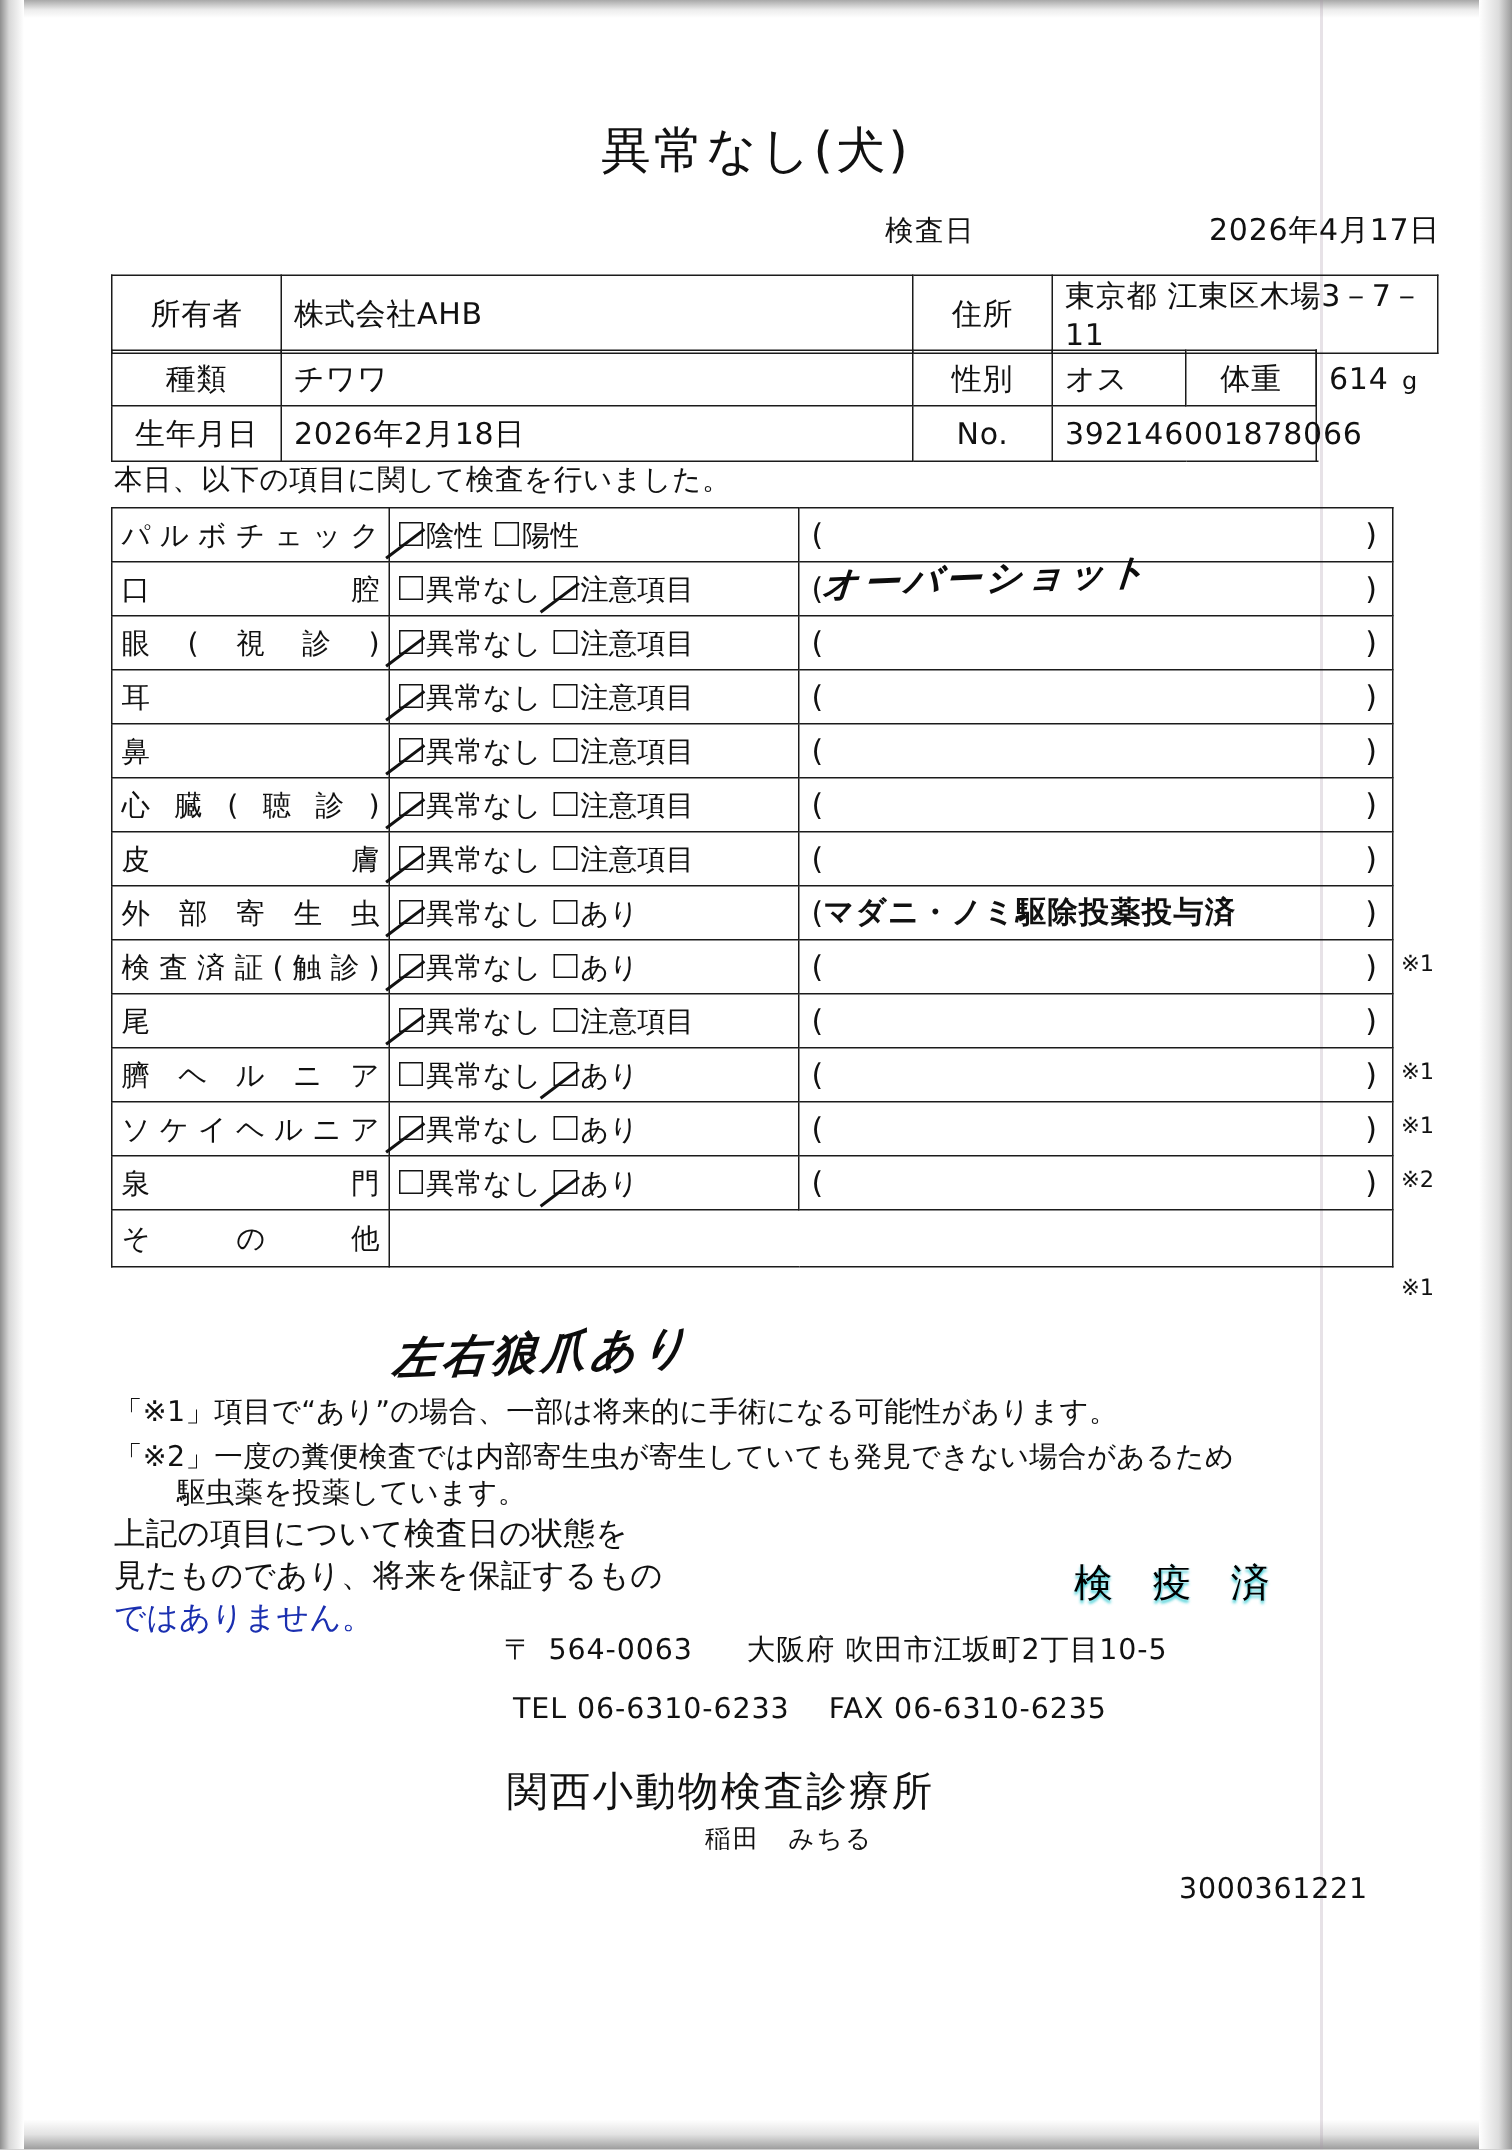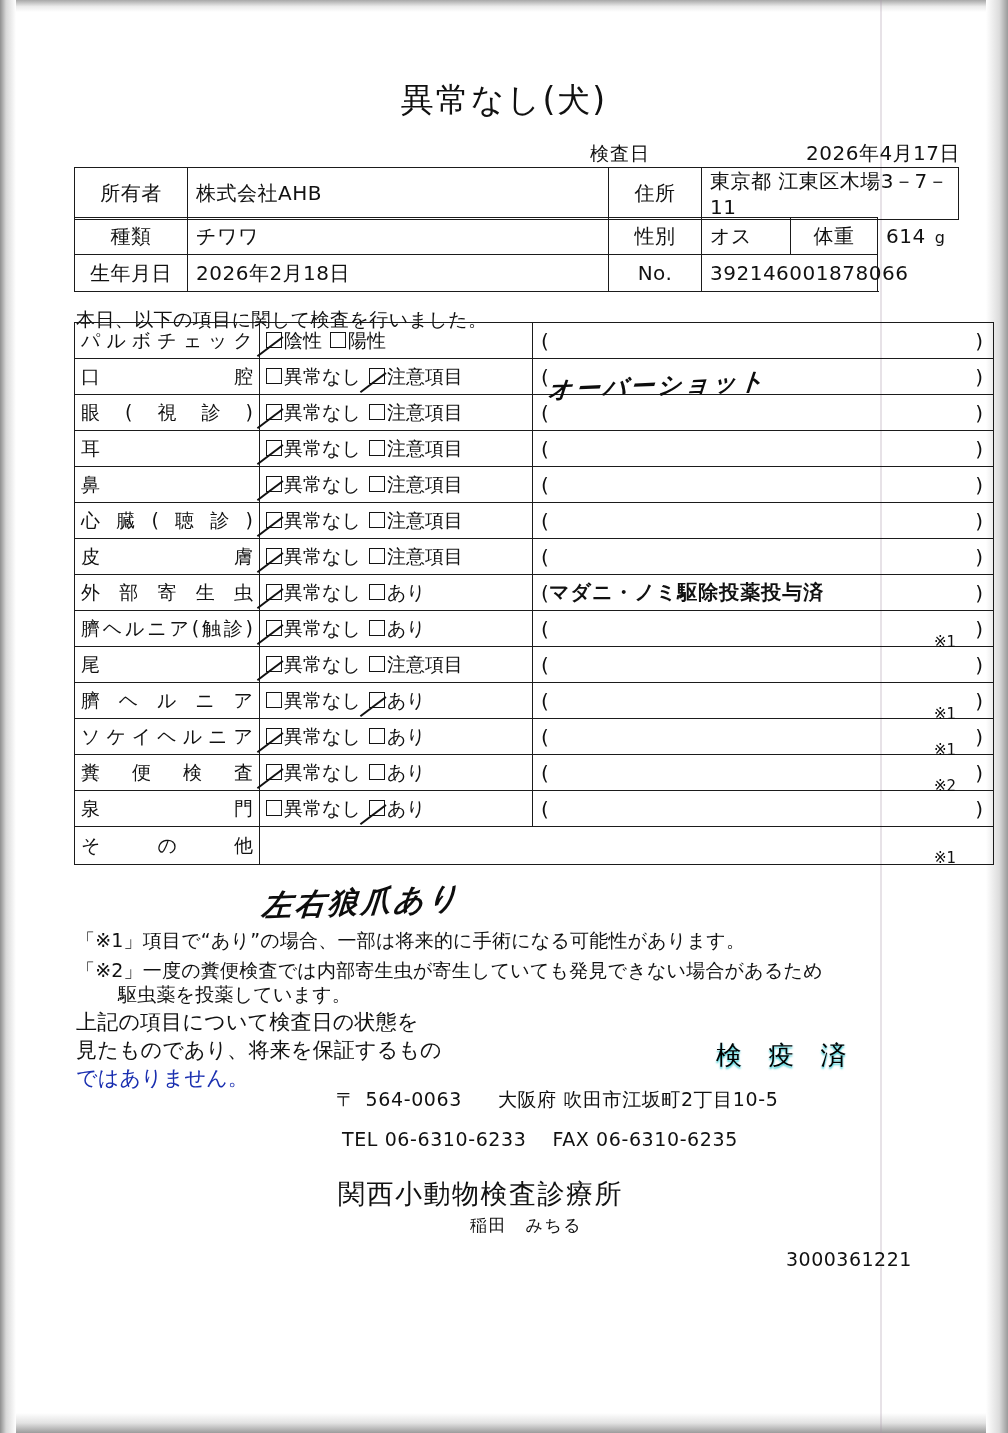--- a/index.html
+++ b/index.html
@@ -59,20 +59,21 @@
     left: 806px; top: 140px;
     font-size: 20px;
     letter-spacing: 0.5px;
   }
 
   
   .owner-table, .animal-table {
     position: absolute;
     border-collapse: collapse;
     table-layout: fixed;
+    margin-top: 16px;
   }
   .owner-table { left: 74px; top: 167px; width: 885px; }
   .animal-table { left: 74px; top: 217px; width: 791px; }
   .owner-table td, .animal-table td {
     border: 1.6px solid #1b1b1b;
     height: 36px;
     font-size: 20px;
     padding: 0 8px;
     vertical-align: middle;
     letter-spacing: 0.5px;
@@ -84,22 +85,22 @@
   .lead-text {
     position: absolute;
     left: 76px; top: 307px;
     font-size: 19px;
     letter-spacing: 0.4px;
   }
 
   
   .check-table {
     position: absolute;
-    left: 74px; top: 322px;
-    width: 920px;
+    left: 74px; top: 338px;
+    width: 855px;
     border-collapse: collapse;
     table-layout: fixed;
   }
   .check-table td {
     border: 1.5px solid #1b1b1b;
     height: 35px;
     vertical-align: middle;
     font-size: 19px;
   }
   td.c-label {
@@ -365,21 +366,21 @@
         <tr>
           <td class="c-label">外部寄生虫</td>
           <td class="c-opts"><span class="opt"><span class="box checked"></span><span>異常なし</span></span><span class="opt"><span class="box"></span><span>あり</span></span></td>
           <td class="c-note">
             <span class="paren-l">(</span>
             <span class="paren-r">)</span>
             <span class="note-bold">マダニ・ノミ駆除投薬投与済</span>
           </td>
         </tr>
         <tr>
-          <td class="c-label">臍ヘルニア(触診)</td>
+          <td class="c-label">検査済証(触診)</td>
           <td class="c-opts"><span class="opt"><span class="box checked"></span><span>異常なし</span></span><span class="opt"><span class="box"></span><span>あり</span></span></td>
           <td class="c-note">
             <span class="paren-l">(</span>
             <span class="paren-r">)</span>
           </td>
         </tr>
         <tr>
           <td class="c-label">尾</td>
           <td class="c-opts"><span class="opt"><span class="box checked"></span><span>異常なし</span></span><span class="opt"><span class="box"></span><span>注意項目</span></span></td>
           <td class="c-note">
@@ -390,28 +391,20 @@
         <tr>
           <td class="c-label">臍ヘルニア</td>
           <td class="c-opts"><span class="opt"><span class="box"></span><span>異常なし</span></span><span class="opt"><span class="box checked"></span><span>あり</span></span></td>
           <td class="c-note">
             <span class="paren-l">(</span>
             <span class="paren-r">)</span>
           </td>
         </tr>
         <tr>
           <td class="c-label">ソケイヘルニア</td>
-          <td class="c-opts"><span class="opt"><span class="box checked"></span><span>異常なし</span></span><span class="opt"><span class="box"></span><span>あり</span></span></td>
-          <td class="c-note">
-            <span class="paren-l">(</span>
-            <span class="paren-r">)</span>
-          </td>
-        </tr>
-        <tr>
-          <td class="c-label">糞便検査</td>
           <td class="c-opts"><span class="opt"><span class="box checked"></span><span>異常なし</span></span><span class="opt"><span class="box"></span><span>あり</span></span></td>
           <td class="c-note">
             <span class="paren-l">(</span>
             <span class="paren-r">)</span>
           </td>
         </tr>
         <tr>
           <td class="c-label">泉門</td>
           <td class="c-opts"><span class="opt"><span class="box"></span><span>異常なし</span></span><span class="opt"><span class="box checked"></span><span>あり</span></span></td>
           <td class="c-note">

